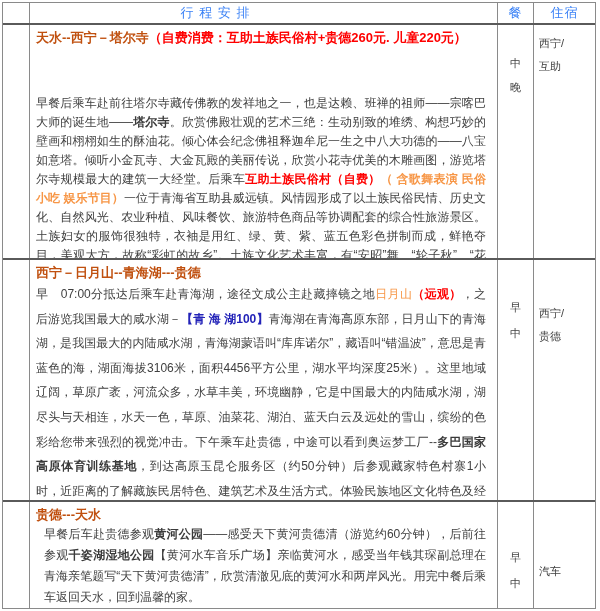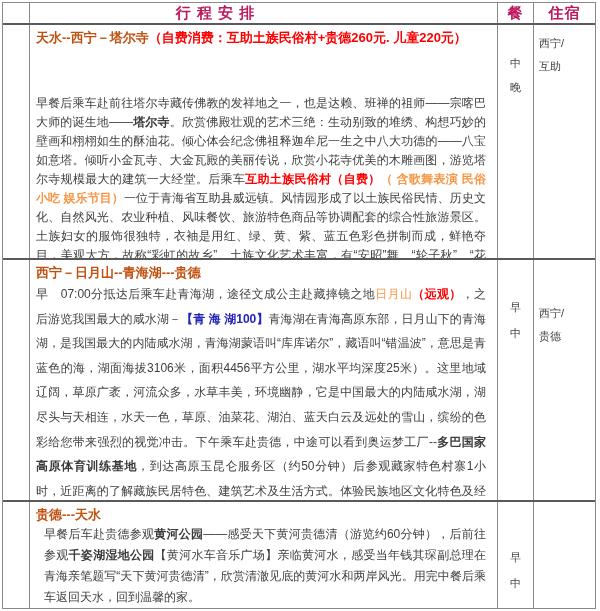--- a/index.html
+++ b/index.html
@@ -15,21 +15,21 @@
   }
   .row{display:flex;box-sizing:border-box;}
   .row-sep{border-bottom:2px solid #5a5a5a;}
   .c0{width:27px;border-right:1px solid #8a8a8a;box-sizing:border-box;flex:none;}
   .c1{width:468px;border-right:1px solid #8a8a8a;box-sizing:border-box;flex:none;}
   .c2{width:36px;border-right:1px solid #8a8a8a;box-sizing:border-box;flex:none;}
   .c3{flex:1;box-sizing:border-box;}
   .hrow{height:22px;}
   .hcell{
     display:flex;align-items:center;justify-content:center;
-    color:#be185d;font-size:15px;letter-spacing:1px;font-weight:bold;
+    color:#3b82f6;font-size:13px;letter-spacing:1px;
   }
   .hcell-main{padding-right:96px;}
   .r1{height:235px;}
   .r2{height:242px;}
   .r3{height:106px;}
   .content{padding:4px 11px 0 6px;overflow:hidden;}
   .day-title{font-size:13px;font-weight:bold;line-height:17px;margin-bottom:1px;}
   .body{font-size:12px;color:#404040;text-align:justify;}
   .body-r1{line-height:19px;margin-top:48px;}
   .body-r2{line-height:24.6px;}
@@ -93,16 +93,17 @@
     </div>
 
     <div class="row r3">
       <div class="c0"></div>
       <div class="c1 content">
         <div class="day-title"><span class="seg-day">贵德---天水</span></div>
         <div class="body body-r3"><span class="seg-normal">早餐后车赴贵德参观</span><span class="seg-bold">黄河公园</span><span class="seg-normal">——感受天下黄河贵德清（游览约60分钟），后前往参观</span><span class="seg-bold">千姿湖湿地公园</span><span class="seg-normal">【黄河水车音乐广场】亲临黄河水，感受当年钱其琛副总理在青海亲笔题写“天下黄河贵德清”，欣赏清澈见底的黄河水和两岸风光。用完中餐后乘车返回天水，回到温馨的家。</span></div>
       </div>
       <div class="c2 meals m3">早
 中</div>
+      <div class="c3 lodge l3">汽车</div>
     </div>
 
   </div>
 </div>
 
 </body></html>

